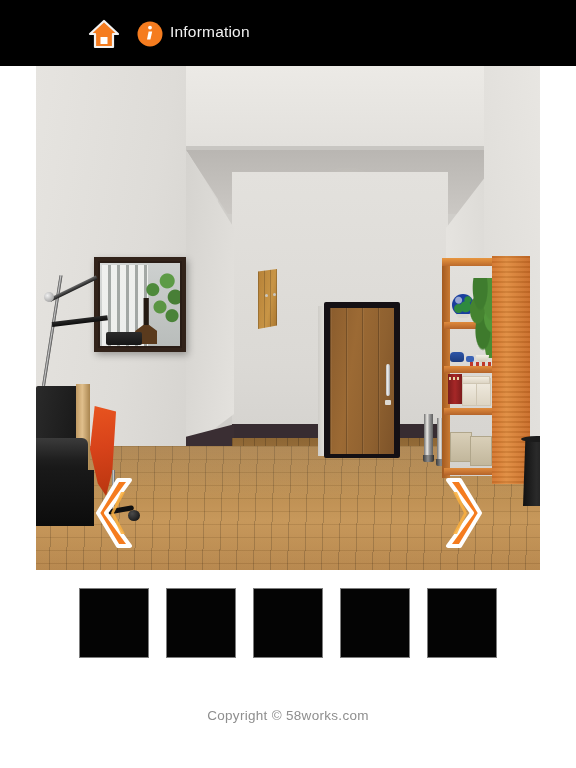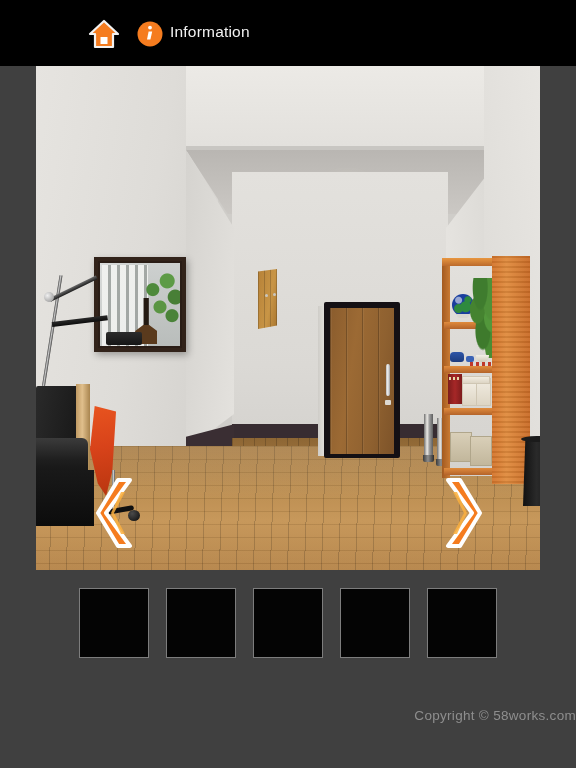--- a/index.html
+++ b/index.html
@@ -2,21 +2,21 @@
 <html><head>
 <meta charset="utf-8">
 <style>
   * { box-sizing: border-box; margin: 0; padding: 0; }
   html, body {
     width: 576px; height: 768px;
     background: #000;
     font-family: "Liberation Sans", sans-serif;
     overflow: hidden;
   }
-  #app { position: relative; width: 576px; height: 768px; background: #404040; }
+  #app { position: relative; width: 576px; height: 768px; background: #ffffff; }
 
   
   .topbar {
     position: absolute; left: 0; top: 0;
     width: 576px; height: 66px;
     background: #000;
     display: flex; align-items: center;
   }
   .home-btn {
     position: absolute; left: 88px; top: 18px;
@@ -371,21 +371,21 @@
   .slot {
     width: 70px; height: 70px;
     background: #040404;
     border: 1px solid #7d7d7d;
     cursor: pointer;
   }
 
   
   .footer {
     position: absolute; left: 0; top: 708px; width: 576px;
-    text-align: right;
+    text-align: center;
     color: #8e8e8e; font-size: 13.5px; letter-spacing: .3px;
   }
 </style>
 </head>
 <body>
 
 <div id="app">
 
   <div class="topbar">
 

